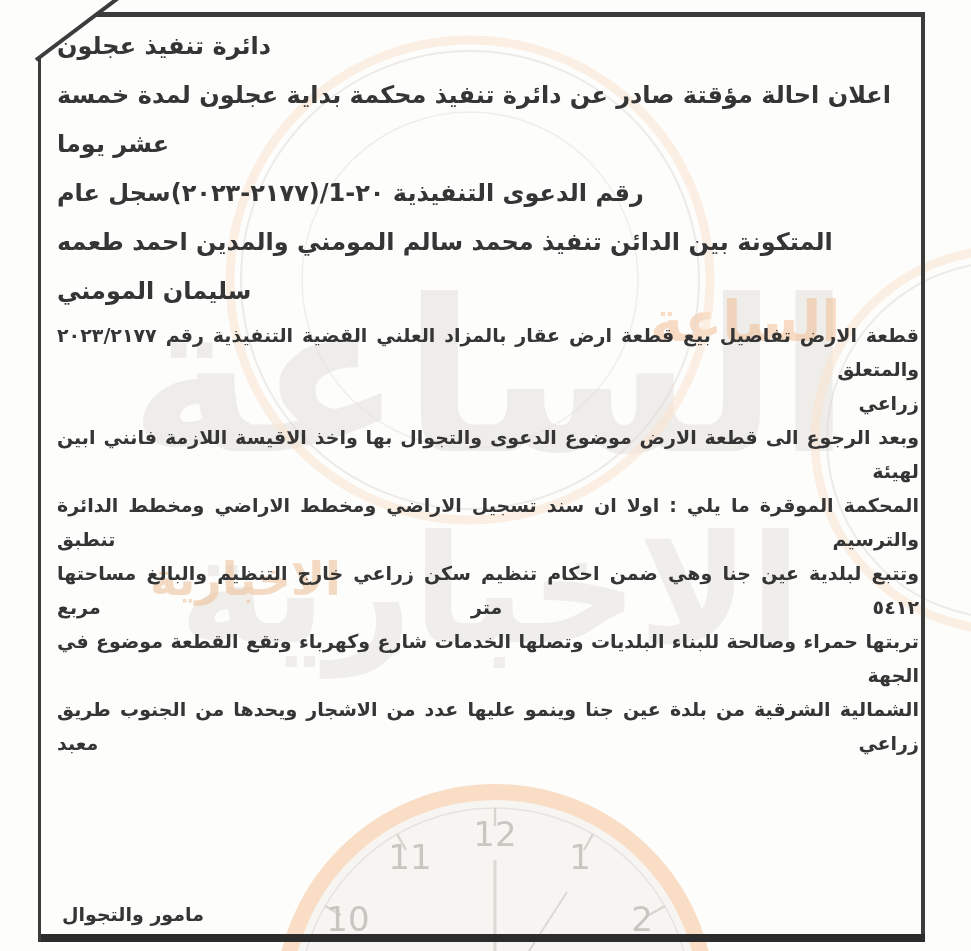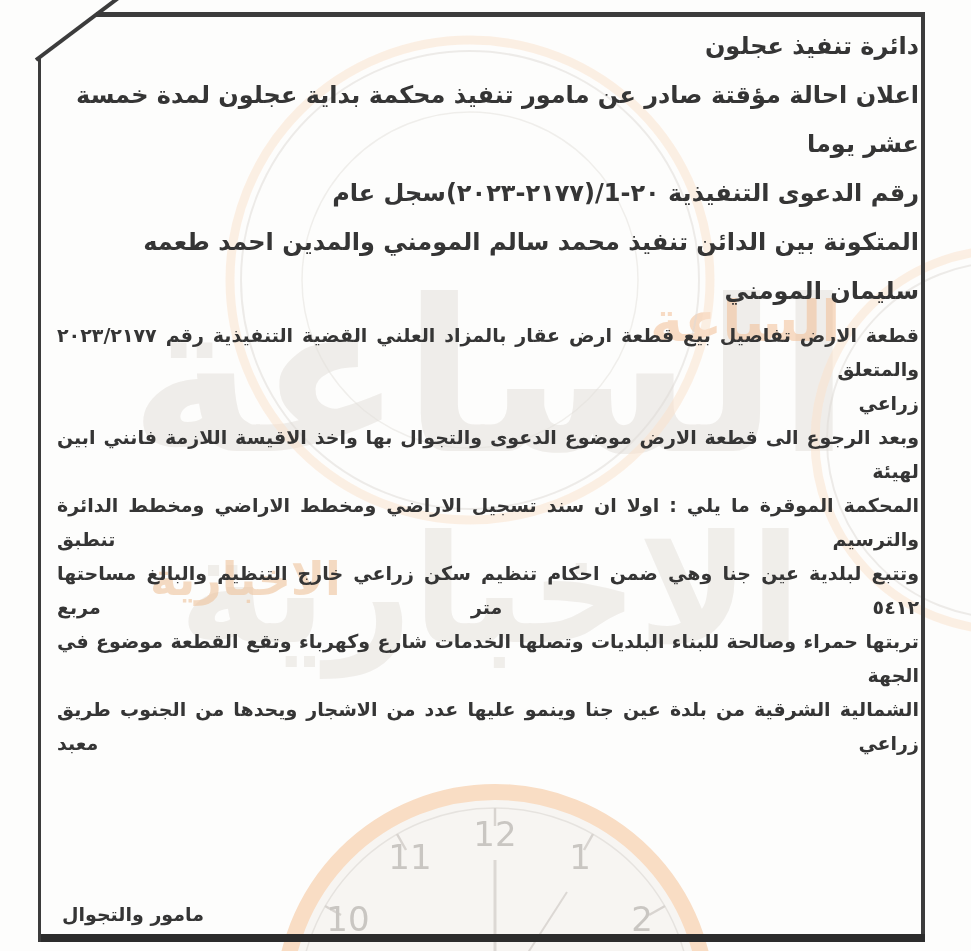--- a/index.html
+++ b/index.html
@@ -16,21 +16,21 @@
   .b-diag{left:36px;top:58px;width:104px;height:4px;transform-origin:0 50%;transform:rotate(-37deg);}
   
   .wm{position:absolute;z-index:0;pointer-events:none;}
   .wm-word{font-weight:700;direction:rtl;text-align:center;line-height:1;white-space:nowrap;}
   .wm-word-big1{left:120px;top:272px;width:740px;font-size:212px;color:#ebe8e4;opacity:.75;}
   .wm-word-big2{left:140px;top:515px;width:700px;font-size:150px;color:#ece9e5;opacity:.75;}
   .wm-word-peach1{left:650px;top:294px;font-size:56px;color:#f2ba8e;opacity:.5;}
   .wm-word-peach2{left:150px;top:556px;font-size:46px;color:#efc49d;opacity:.6;}
   
   .content{position:absolute;left:57px;top:22px;width:862px;z-index:2;}
-  .t{font-weight:700;text-align:right;font-size:24px;line-height:49px;direction:rtl;}
+  .t{font-weight:700;text-align:left;font-size:24px;line-height:49px;direction:rtl;}
   .body-block{margin-top:2px;}
   .bl{font-weight:700;direction:rtl;font-size:19px;line-height:34px;
       text-align:justify;text-align-last:justify;}
   .bl.short{text-align-last:right;}
   .sig{position:absolute;left:62px;top:903px;z-index:2;font-size:19px;font-weight:700;direction:rtl;}
 </style>
 </head>
 <body>
 
 <div class="page">
@@ -79,21 +79,21 @@
   </svg>
 
   <div class="b b-top"></div>
   <div class="b b-right"></div>
   <div class="b b-bottom"></div>
   <div class="b b-left"></div>
   <div class="b b-diag"></div>
 
   <div class="content">
     <div class="t">دائرة تنفيذ عجلون</div>
-    <div class="t">اعلان احالة مؤقتة صادر عن مامور تنفيذ محكمة بداية عجلون لمدة خمسة عشر يوما</div>
+    <div class="t">اعلان احالة مؤقتة صادر عن دائرة تنفيذ محكمة بداية عجلون لمدة خمسة عشر يوما</div>
     <div class="t">رقم الدعوى التنفيذية ٢٠-1/(٢١٧٧-٢٠٢٣)سجل عام</div>
     <div class="t">المتكونة بين الدائن تنفيذ محمد سالم المومني والمدين احمد طعمه سليمان المومني</div>
 
     <div class="body-block">
       <div class="bl">قطعة الارض تفاصيل بيع قطعة ارض عقار بالمزاد العلني القضية التنفيذية رقم ٢٠٢٣/٢١٧٧ والمتعلق</div>
       <div class="bl short">زراعي</div>
       <div class="bl">وبعد الرجوع الى قطعة الارض موضوع الدعوى والتجوال بها واخذ الاقيسة اللازمة فانني ابين لهيئة</div>
       <div class="bl">المحكمة الموقرة ما يلي : اولا ان سند تسجيل الاراضي ومخطط الاراضي ومخطط الدائرة والترسيم تنطبق</div>
       <div class="bl">وتتبع لبلدية عين جنا وهي ضمن احكام تنظيم سكن زراعي خارج التنظيم والبالغ مساحتها ٥٤١٢ متر مربع</div>
       <div class="bl">تربتها حمراء وصالحة للبناء البلديات وتصلها الخدمات شارع وكهرباء وتقع القطعة موضوع في الجهة</div>

